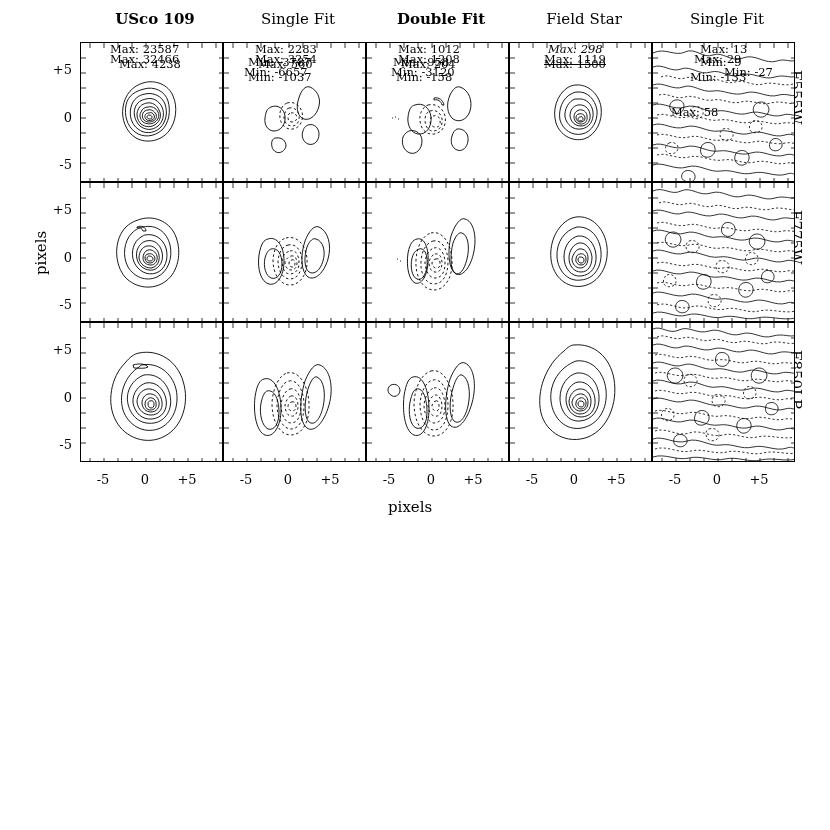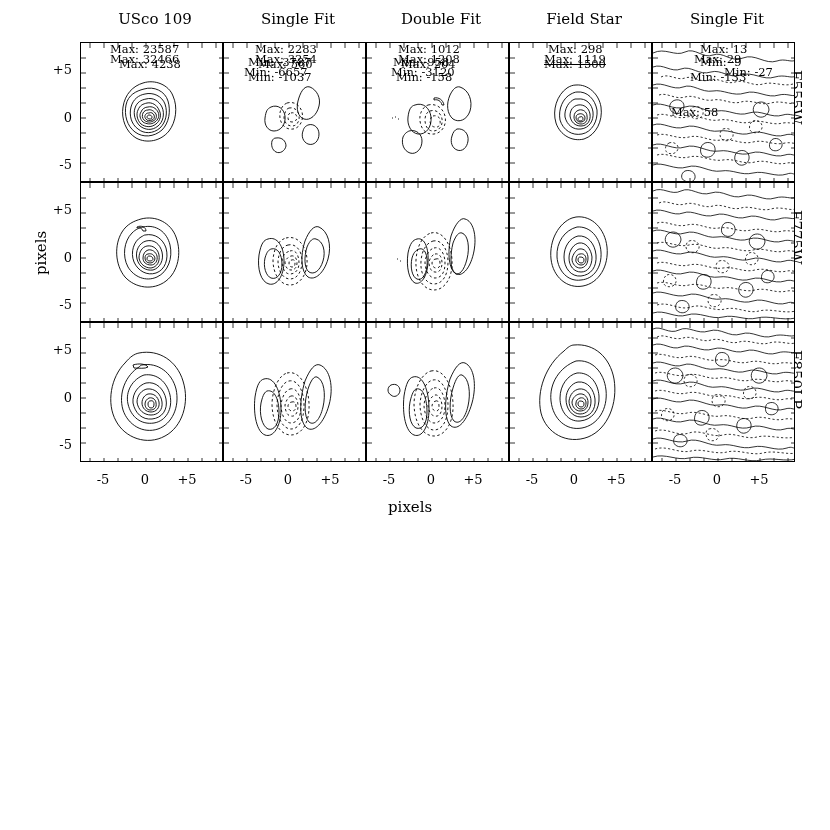--- a/index.html
+++ b/index.html
@@ -65,23 +65,23 @@
     color:#000;
     white-space:nowrap;
     text-align:right;
   }
 </style>
 </head>
 <body>
 
 <div id="fig">
 
-  <div class="col-title" style="left:85px; top:10px; width:140px;">USco 109</div>
+  <div class="col-title" style="left:85px; top:10px; width:140px;font-weight:bold;">USco 109</div>
   <div class="col-title" style="left:228px; top:10px; width:140px;">Single Fit</div>
-  <div class="col-title" style="left:371px; top:10px; width:140px;">Double Fit</div>
+  <div class="col-title" style="left:371px; top:10px; width:140px;font-weight:bold;">Double Fit</div>
   <div class="col-title" style="left:514px; top:10px; width:140px;">Field Star</div>
   <div class="col-title" style="left:657px; top:10px; width:140px;">Single Fit</div>
 
   <div class="row-title" style="left:805px; top:70px;">F555W</div>
   <div class="row-title" style="left:805px; top:210px;">F775W</div>
   <div class="row-title" style="left:805px; top:350px;">F850LP</div>
 
   <div class="axis-label vertical" style="left:32px; top:275px;">pixels</div>
   <div class="axis-label" style="left:388px; top:498px;">pixels</div>
 
@@ -482,21 +482,21 @@
         <path d="M66,38 C82,36 94,49 96,67 C98,86 88,102 72,105 C56,108 43,96 41,78 C39,60 50,44 66,38 Z"></path>
         <path d="M67,50 C80,49 88,60 89,73 C90,87 82,97 70,98 C58,99 50,88 50,75 C50,62 58,52 67,50 Z"></path>
         <path d="M68,59 C78,58 84,67 85,76 C86,87 80,94 71,94 C62,94 56,86 56,76 C56,67 62,60 68,59 Z"></path>
         <path d="M69,66 C76,65 81,71 81,78 C81,86 77,91 70,91 C64,91 59,85 59,78 C60,71 64,67 69,66 Z"></path>
         <path d="M69,71 C75,70 78,75 78,79 C78,85 75,88 70,88 C66,88 62,84 62,79 C63,74 66,72 69,71 Z"></path>
         <path d="M70,75 C74,74 76,77 76,80 C76,84 74,86 71,86 C68,86 65,83 66,80 C66,77 68,76 70,75 Z"></path>
         <path d="M70,78 C73,78 74,79 74,81 C74,83 73,84 71,84 C69,84 68,82 68,81 C68,79 69,78 70,78 Z"></path>
       </g>
     </svg>
   </div>
-  <div class="ann" style="left:548px; top:42px;">Max: 298</div>
+  <div class="ann" style="left:548px; top:42px;font-style:italic;">Max: 298</div>
 
   <div class="panel" style="left:652px; top:322px; width:143px; height:140px;">
     <svg width="143" height="140" viewBox="0 0 143 140">
       <g fill="none" stroke="#000" stroke-width="0.8">
         <g stroke-width="0.8">
           <path d="M9,0 v5 M23,0 v5 M37,0 v5 M51,0 v5 M65,0 v5 M79,0 v5 M93,0 v5 M107,0 v5 M121,0 v5 M135,0 v5"></path>
           <path d="M9,140 v-5 M23,140 v-5 M37,140 v-5 M51,140 v-5 M65,140 v-5 M79,140 v-5 M93,140 v-5 M107,140 v-5 M121,140 v-5 M135,140 v-5"></path>
           <path d="M0,15 h5 M0,30 h5 M0,45 h5 M0,60 h5 M0,75 h5 M0,90 h5 M0,105 h5 M0,120 h5"></path>
           <path d="M143,15 h-5 M143,30 h-5 M143,45 h-5 M143,60 h-5 M143,75 h-5 M143,90 h-5 M143,105 h-5 M143,120 h-5"></path>
         </g>

